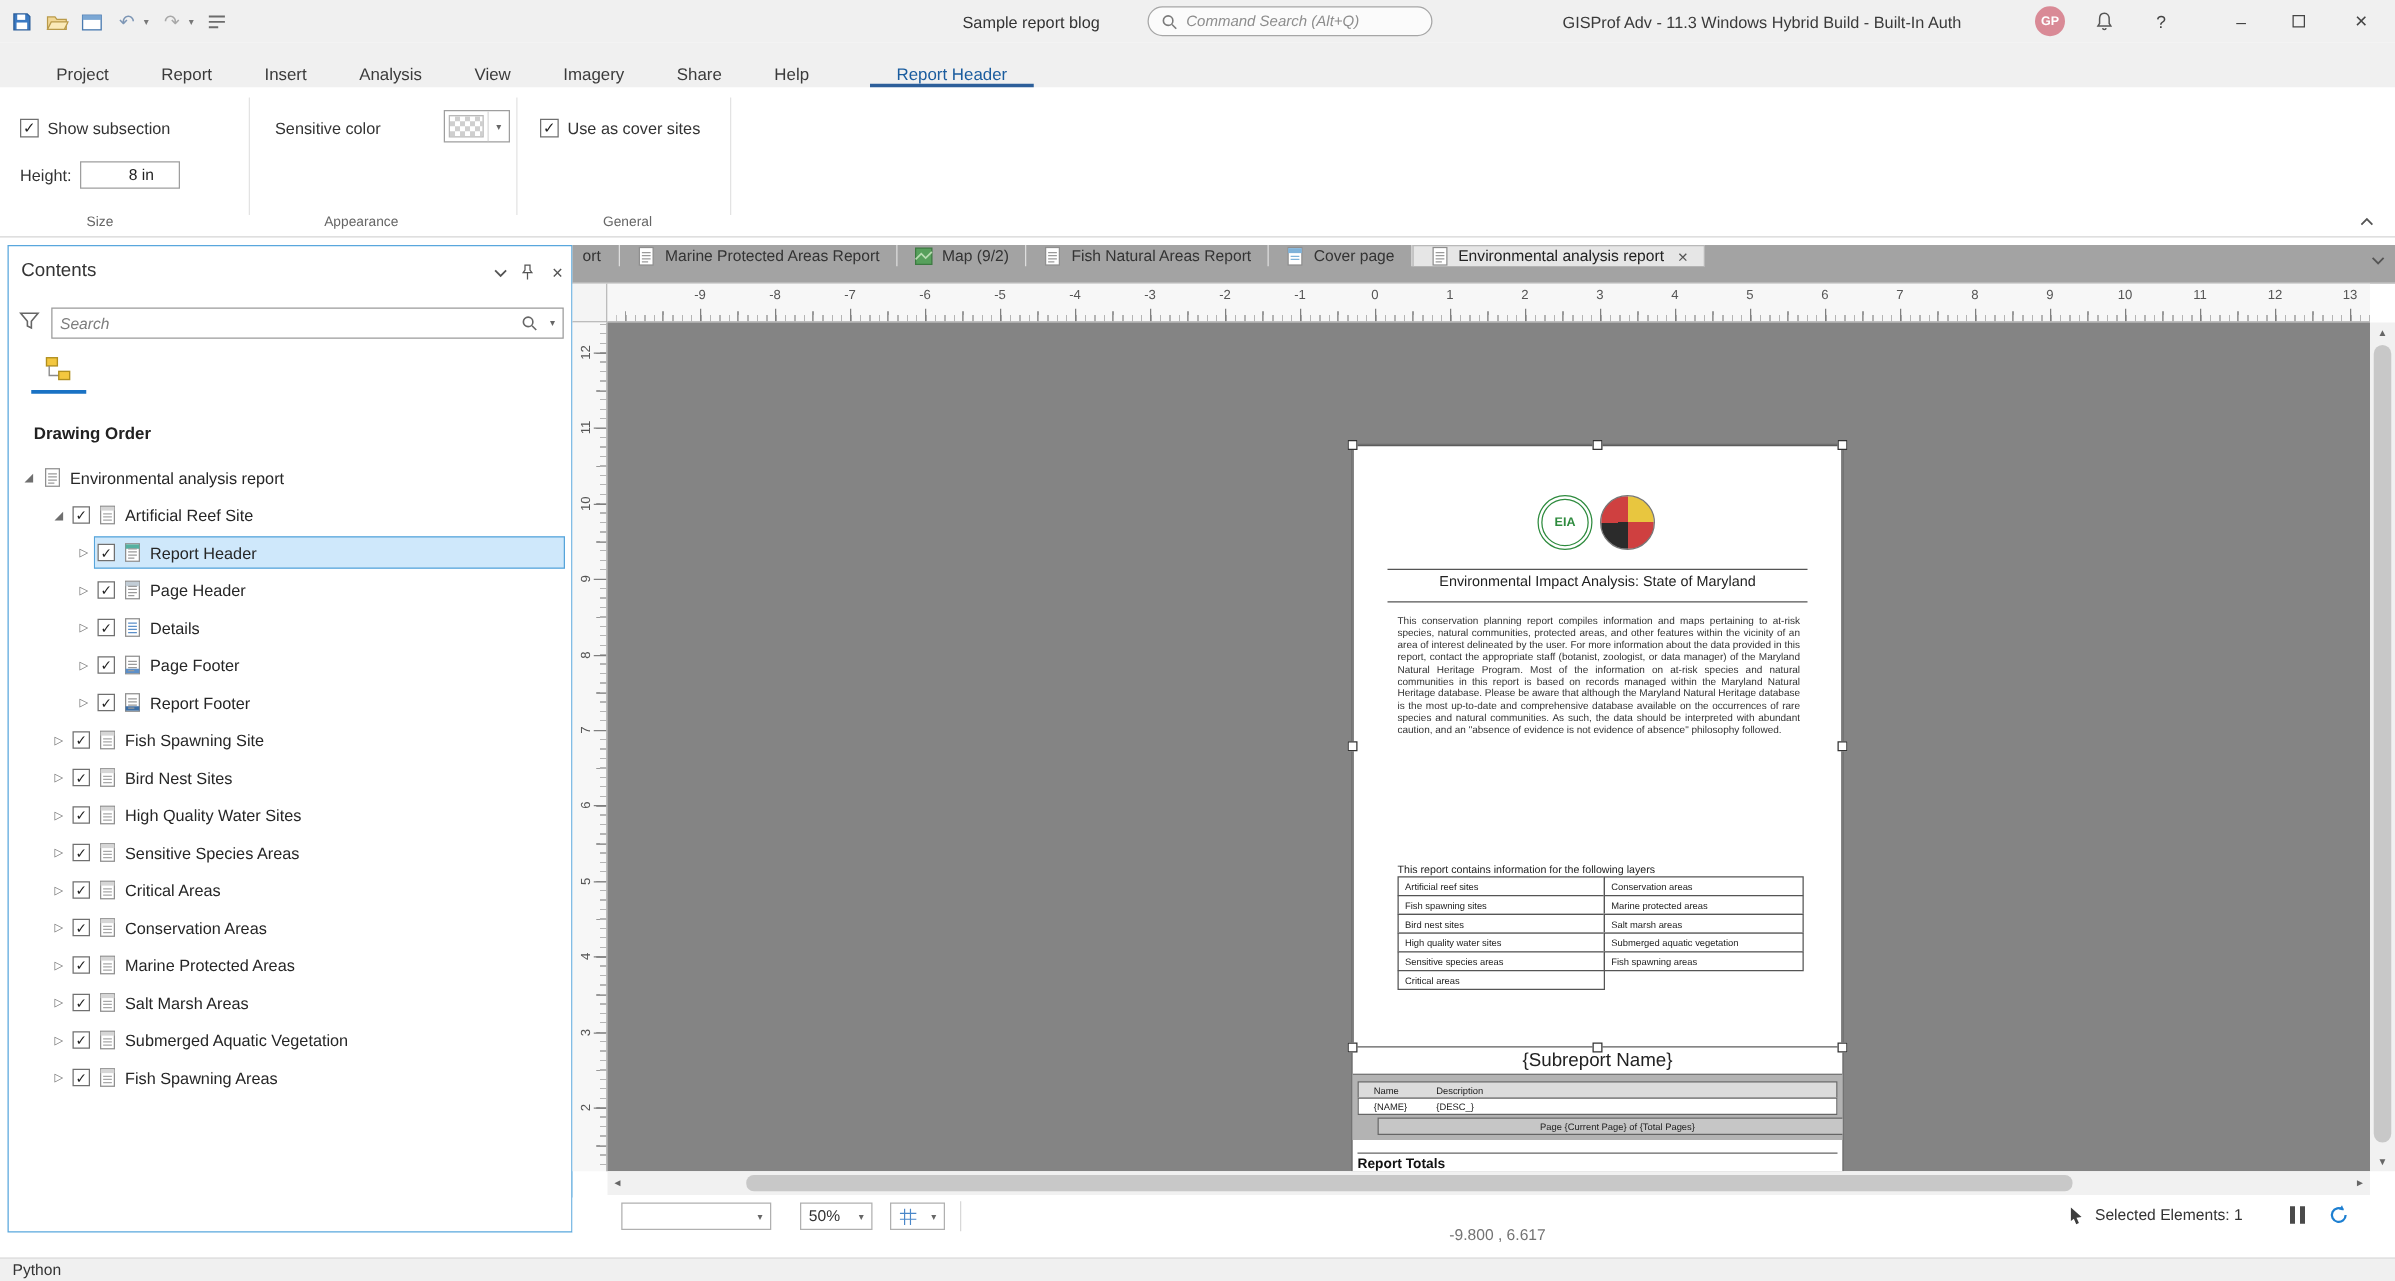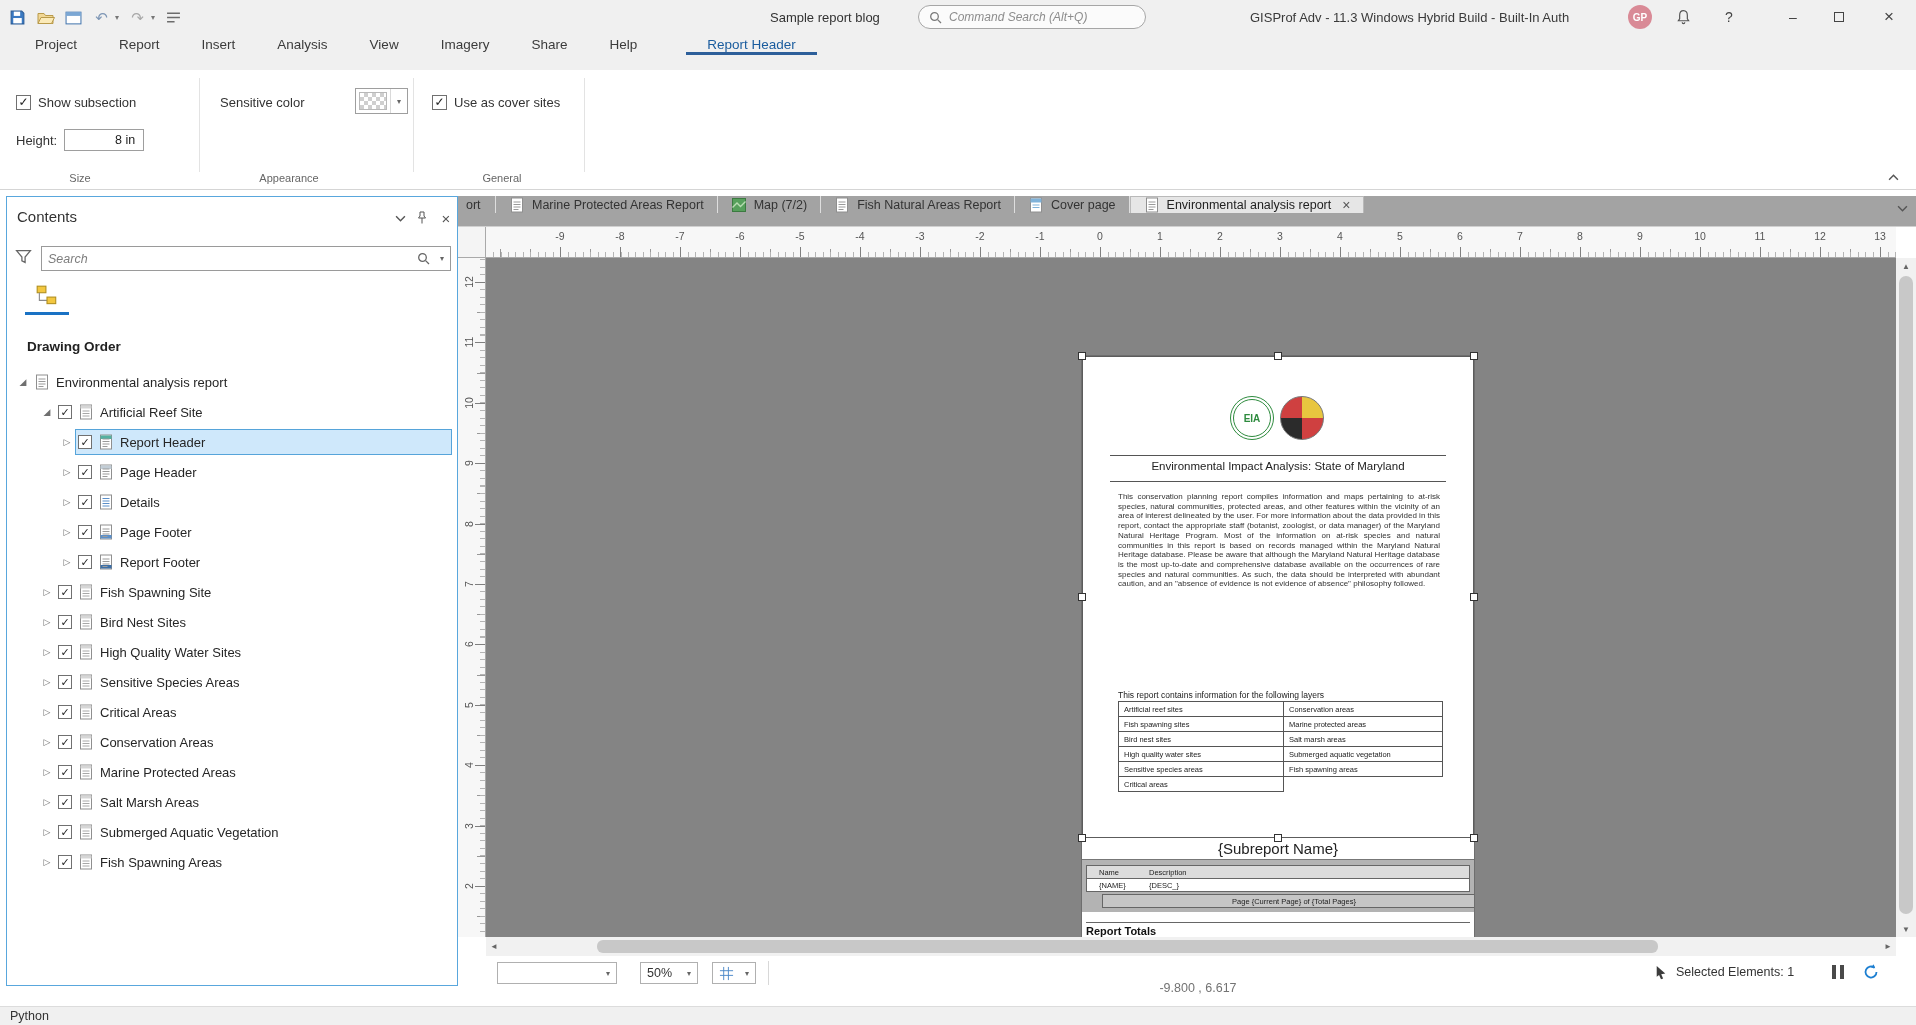--- a/index.html
+++ b/index.html
@@ -18,31 +18,31 @@
 #cmd-search span{font-size:12px;font-style:italic;color:#8d8d8d;white-space:nowrap}
 #app-title{position:absolute;left:1250px;top:0;height:34px;display:flex;align-items:center;font-size:13px;color:#3a3a3a;white-space:nowrap}
 #avatar{position:absolute;left:1628px;top:5px;width:24px;height:24px;border-radius:50%;background:#d98a96;color:#fff;font-size:10px;font-weight:bold;display:flex;align-items:center;justify-content:center}
 .tico{position:absolute;top:0;height:34px;width:30px;display:flex;align-items:center;justify-content:center;color:#444}
 #bell-btn{left:1668px}#help-btn{left:1714px;font-size:14px}
 .winbtn{position:absolute;top:0;height:34px;width:46px;display:flex;align-items:center;justify-content:center;color:#444;font-size:14px}
 #win-min{left:1770px}#win-max{left:1816px}#win-close{left:1862px;width:54px;font-size:17px}
 #win-max i{display:block;width:10px;height:10px;border:1px solid #444}
 
 
-#ribbon-tabs{position:absolute;left:0;top:34px;width:1916px;height:36px;background:#f0f0f0;display:flex;align-items:flex-start;padding-left:14px}
+#ribbon-tabs{position:absolute;left:0;top:34px;width:1916px;height:36px;background:#f0f0f0;display:flex;align-items:flex-end;padding-left:24px}
 .rtab{padding:0 21px;display:flex;align-items:center;font-size:13.5px;color:#3b3b3b;white-space:nowrap}
 .rtab.contextual{color:#1a5c9e;margin-left:28px;border-bottom:3px solid #2d5f9a;padding-top:3px}
 
 
 #ribbon{position:absolute;left:0;top:70px;width:1916px;height:120px;background:#fff;border-bottom:1px solid #d5d5d5}
 .rrow{position:absolute;height:24px;display:flex;align-items:center;gap:7px;font-size:13px;color:#333;white-space:nowrap}
 .rcheck{width:15px;height:15px;border:1px solid #707070;background:#fff;display:flex;align-items:center;justify-content:center;font-size:12px;color:#222}
 .rsep{position:absolute;top:8px;height:94px;width:1px;background:#e3e3e3}
 .rgroup-label{position:absolute;top:102px;width:120px;font-size:11px;color:#666;text-align:center}
-#height-input{width:80px;height:22px;border:1px solid #9e9e9e;font-size:12.5px;text-align:right;padding-right:8px;font-family:"Liberation Sans",sans-serif;color:#222}
+#height-input{width:80px;height:22px;border:1px solid #9e9e9e;font-size:12.5px;text-align:right;padding-right:20px;font-family:"Liberation Sans",sans-serif;color:#222}
 #bg-swatch{display:flex;align-items:stretch;height:26px;border:1px solid #9e9e9e;background:#fff}
 #bg-swatch .sw{width:28px;margin:3px;border:1px solid #b9b9b9;background:repeating-conic-gradient(#cfcfcf 0 25%,#fff 0 50%);background-size:8px 8px}
 #bg-swatch .dd{width:17px;display:flex;align-items:center;justify-content:center;border-left:1px solid #d9d9d9;font-size:8px;color:#666}
 #ribbon-collapse{position:absolute;left:1884px;top:100px;width:18px;height:14px;display:flex;align-items:center;justify-content:center}
 
 
 #contents{position:absolute;left:6px;top:196px;width:452px;height:790px;background:#fff;border:1px solid #59a7dd}
 #contents-title{position:absolute;left:10px;top:11px;font-size:15px;color:#333}
 .phico{position:absolute;top:13px;width:18px;height:16px;display:flex;align-items:center;justify-content:center;color:#555}
 #panel-chevron{left:384px}#panel-pin{left:406px}#panel-close{left:430px;font-size:15px}
@@ -545,21 +545,21 @@
         </div>
         <div class="dtlabel">Marine Protected Areas Report</div>
       </div>
       <div class="dtab">
         <div class="dticon">
           <svg width="16" height="16" viewBox="0 0 16 16">
             <rect x="1.5" y="1.5" width="13" height="13" fill="#57a05c" stroke="#3c7a41"></rect>
             <path d="M1.5 10.5 L6 6 L9.5 9.5 L14.5 4.5" stroke="#b8dcb2" fill="none" stroke-width="1.4"></path>
           </svg>
         </div>
-        <div class="dtlabel">Map (7/2)</div>
+        <div class="dtlabel">Map (9/2)</div>
       </div>
       <div class="dtab">
         <div class="dticon">
           <svg width="16" height="16" viewBox="0 0 16 16">
             <rect x="2.5" y="1" width="11" height="14" fill="#fff" stroke="#8f8f8f"></rect>
             <path d="M4.5 5 h7 M4.5 7.5 h7 M4.5 10 h7 M4.5 12.5 h5" stroke="#9a9a9a" fill="none"></path>
           </svg>
         </div>
         <div class="dtlabel">Fish Natural Areas Report</div>
       </div>

